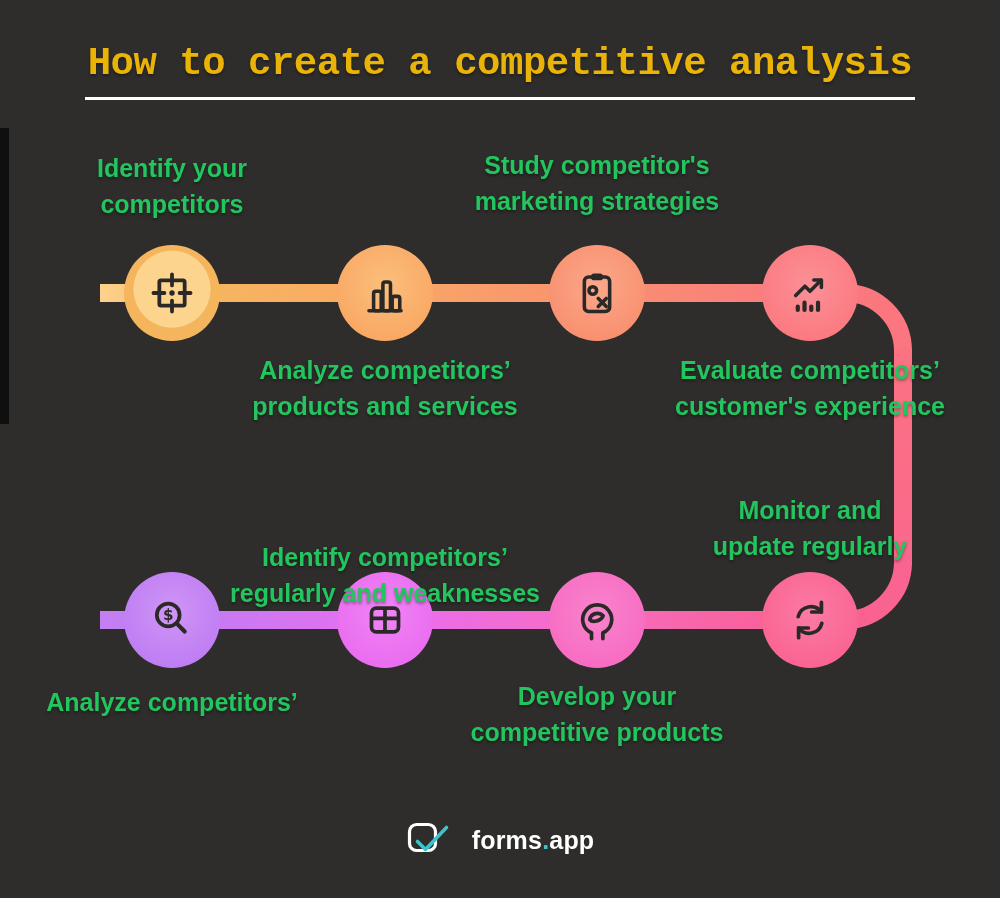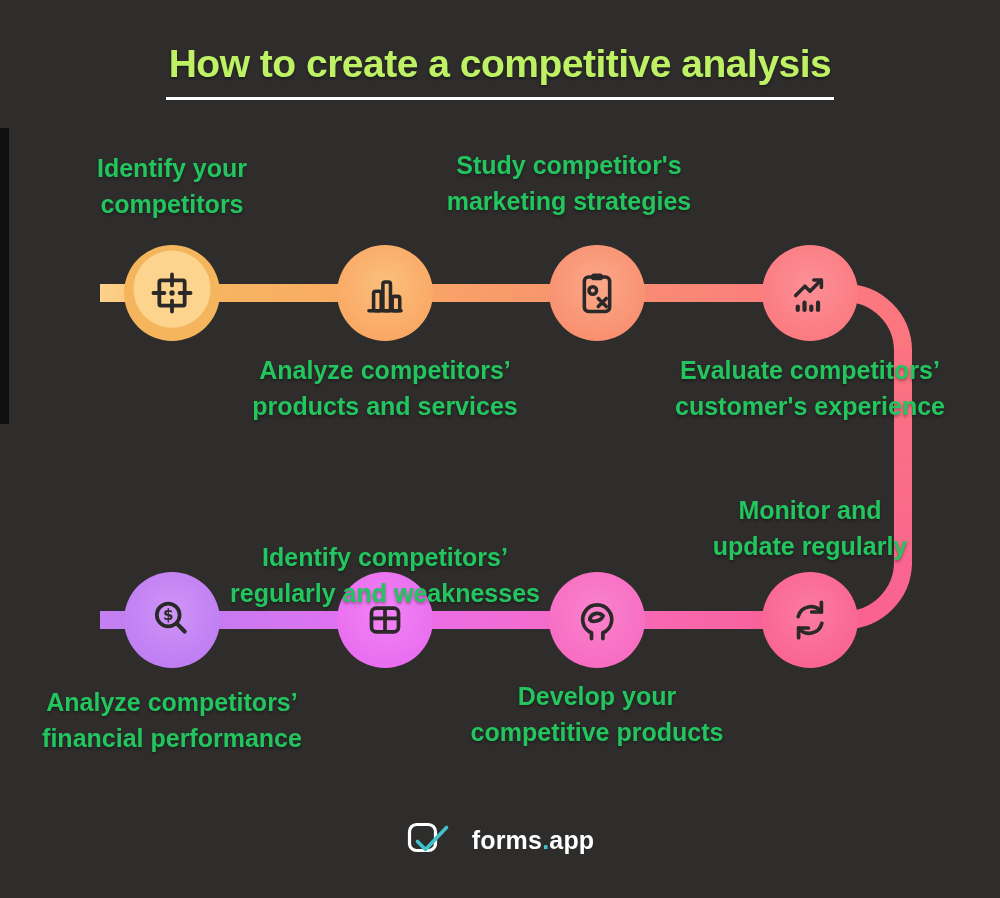--- a/index.html
+++ b/index.html
@@ -4,39 +4,40 @@
 <style>
   html,body{margin:0;padding:0;background:#1f1e1e;}
   .canvas{
     position:relative;width:1000px;height:898px;overflow:hidden;
     font-family:"Liberation Sans",sans-serif;
   }
   .flow-svg{position:absolute;left:0;top:0;z-index:1;}
   .edge-strip{position:absolute;left:0;top:128px;width:9px;height:296px;background:#0c0c0c;opacity:.9;z-index:1;}
   .title-wrap{position:absolute;top:42px;left:0;right:0;text-align:center;z-index:3;}
   .title{
-    display:inline-block;color:#bef264;font-size:39px;font-weight:800;letter-spacing:-.5px;
+    display:inline-block;color:#eab308;font-size:39px;font-weight:800;letter-spacing:-.5px;
     padding:0 3px 11px;border-bottom:3px solid #ffffff;
     text-shadow:0 2px 3px rgba(0,0,0,.35);
+    font-family:Liberation Mono, monospace;
   }
   .label{
     position:absolute;z-index:3;color:#22c55e;font-size:25px;font-weight:700;line-height:36px;
     text-align:center;transform:translateX(-50%);white-space:nowrap;
     text-shadow:0 2px 3px rgba(0,0,0,.35);
   }
   .circle{
     position:absolute;z-index:2;width:96px;height:96px;border-radius:50%;
     display:flex;align-items:center;justify-content:center;
   }
   .circle svg{display:block;}
   
   .c0{left:124px;top:245px;} .c1{left:337px;top:245px;} .c2{left:549px;top:245px;} .c3{left:762px;top:245px;}
   .c4{left:762px;top:572px;} .c5{left:549px;top:572px;} .c6{left:337px;top:572px;} .c7{left:124px;top:572px;}
   
-  .l0{left:172px;top:150px;} .l1{left:385px;top:352px;} .l2{left:569px;top:147px;} .l3{left:810px;top:352px;}
+  .l0{left:172px;top:150px;} .l1{left:385px;top:352px;} .l2{left:597px;top:147px;} .l3{left:810px;top:352px;}
   .l4{left:810px;top:492px;} .l5{left:597px;top:678px;} .l6{left:385px;top:492px;margin-top:47px;} .l7{left:172px;top:684px;}
   .footer{
     position:absolute;left:0;right:0;top:820px;z-index:3;
     display:flex;align-items:center;justify-content:center;gap:20px;
   }
   .brand{color:#ffffff;font-size:25px;font-weight:700;letter-spacing:.2px;}
   .brand span{display:inline;}
 </style>
 </head>
 <body>
@@ -100,21 +101,20 @@
   <div class="label l5">
     <span>Develop your</span><br>
     <span>competitive products</span>
   </div>
   <div class="label l6">
     <span>Identify competitors’</span><br>
     <span>regularly and weaknesses</span>
   </div>
   <div class="label l7">
     <span>Analyze competitors’</span><br>
-    <span>financial performance</span>
   </div>
 
   <div class="circle c0" style="background: radial-gradient(circle at 50% 46%, rgb(252, 212, 142) 0px, rgb(252, 212, 142) 38px, rgb(245, 181, 92) 39px);">
     <svg width="54" height="54" viewBox="0 0 64 64">
       <g fill="none" stroke="#2a2928" stroke-width="4.5" stroke-linecap="round" stroke-linejoin="round">
         <rect x="17" y="17" width="30" height="30" rx="2"></rect>
         <path d="M32 10v13M32 41v13M10 32h13M41 32h13"></path>
       </g>
       <circle cx="32" cy="32" r="3.2" fill="#2a2928"></circle>
     </svg>

